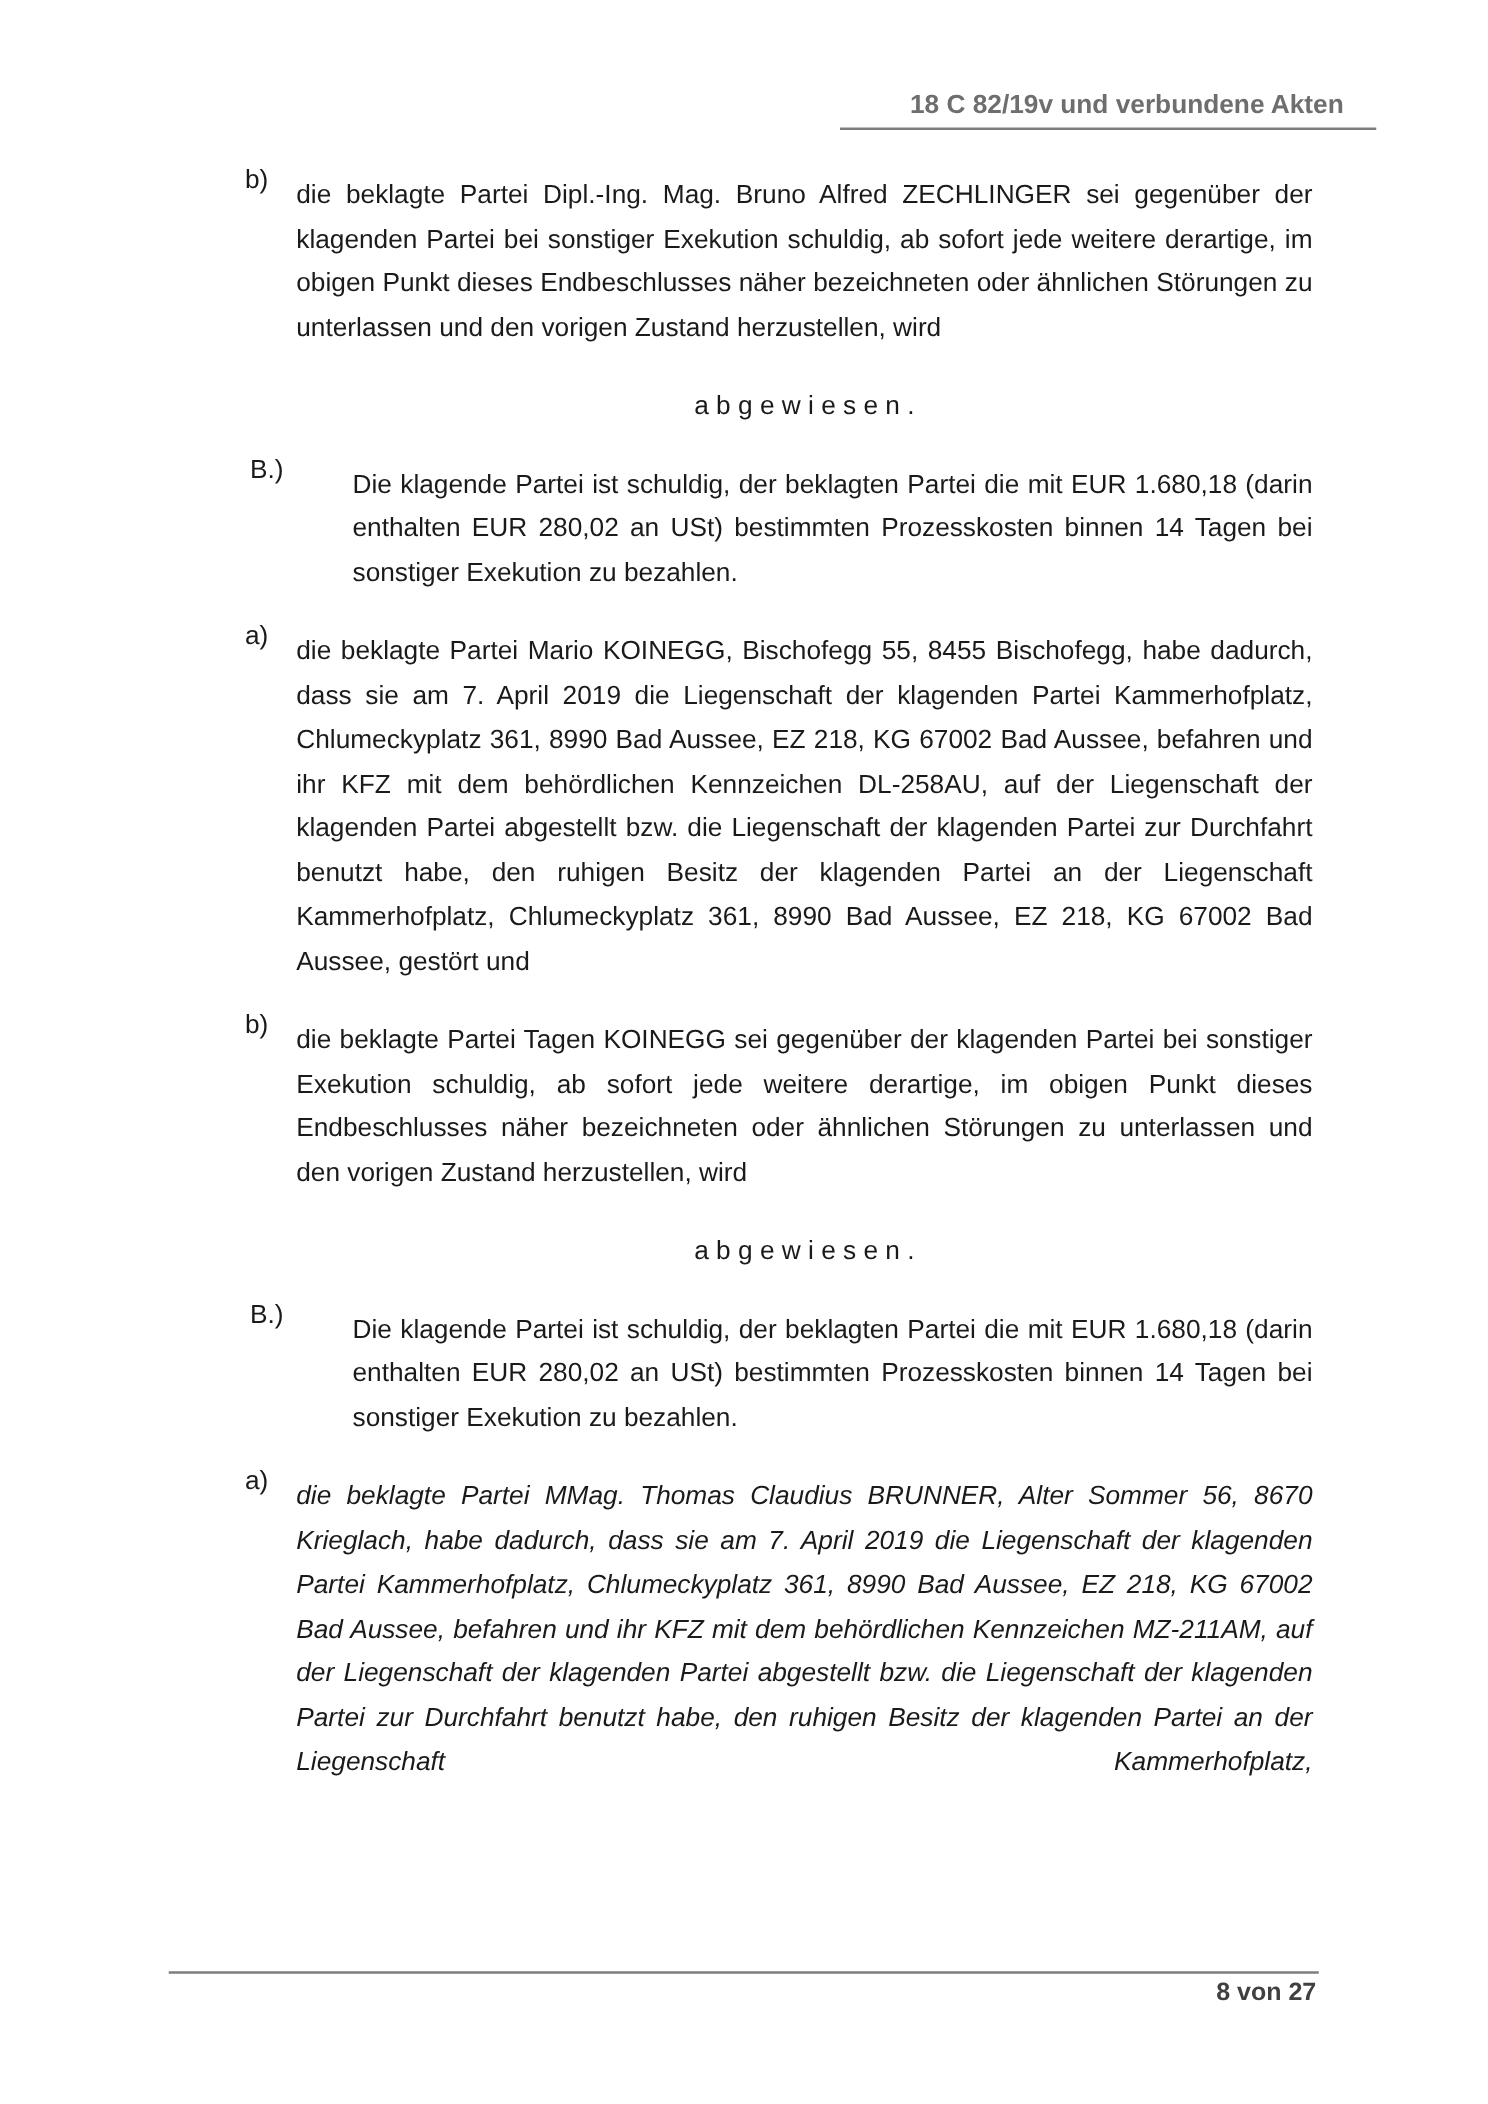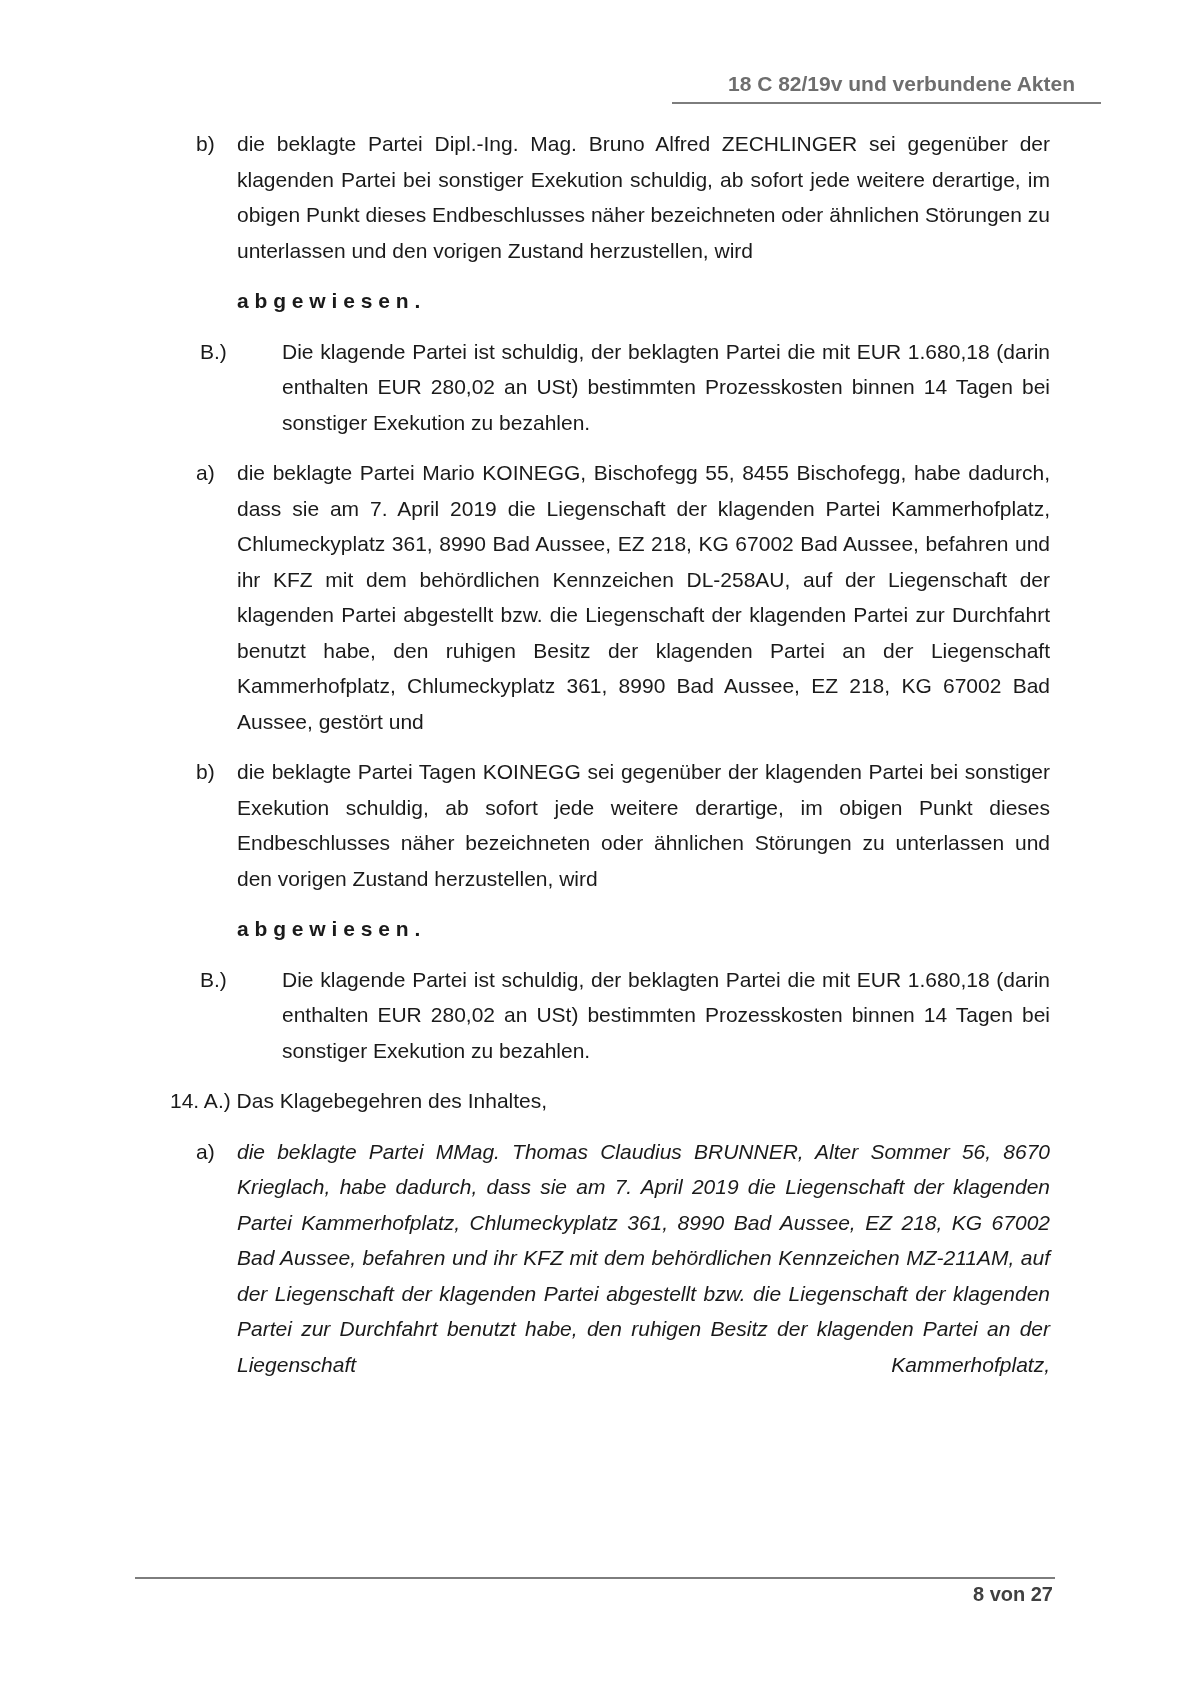--- a/index.html
+++ b/index.html
@@ -29,31 +29,32 @@
   
   .doc-content {
     position: absolute;
     top: 126px;
     left: 163px;
     width: 887px;
     font-size: 21px;
     line-height: 35.5px;
   }
   .para { display: flex; margin: 0 0 15px 0; }
-  .para .text { flex: 1 1 auto; text-align: justify; }
+  .para .text { flex: 1 1 auto; text-align: justify; margin-top: 12px; }
   .para .label { flex: 0 0 auto; }
   .list-ab { padding-left: 33px; }
   .list-ab .label { width: 41px; }
   .list-B { padding-left: 37px; }
   .list-B .label { width: 82px; }
   .heading { padding-left: 7px; }
   .heading .text { text-align: left; }
   .verdict { padding-left: 74px; }
   .verdict .text {
-    font-weight: bold;
+    text-align: center;
+    font-weight: normal;
   }
   .justify-last .text { text-align-last: justify; font-style: italic; }
   
   .footer-rule {
     position: absolute;
     top: 1577px;
     left: 135px;
     right: 135px;
     border-top: 2px solid #7d7d7d;
     height: 0;
@@ -105,23 +106,20 @@
 
     <div class="para verdict">
       <span class="text">a b g e w i e s e n .</span>
     </div>
 
     <div class="para list-B">
       <span class="label">B.)</span>
       <span class="text">Die klagende Partei ist schuldig, der beklagten Partei die mit EUR 1.680,18 (darin enthalten EUR 280,02 an USt) bestimmten Prozesskosten binnen 14 Tagen bei sonstiger Exekution zu bezahlen.</span>
     </div>
 
-    <div class="para heading">
-      <span class="text">14. A.) Das Klagebegehren des Inhaltes,</span>
-    </div>
 
     <div class="para list-ab justify-last">
       <span class="label">a)</span>
       <span class="text">die beklagte Partei MMag. Thomas Claudius BRUNNER, Alter Sommer 56, 8670 Krieglach, habe dadurch, dass sie am 7. April 2019 die Liegenschaft der klagenden Partei Kammerhofplatz, Chlumeckyplatz 361, 8990 Bad Aussee, EZ 218, KG 67002 Bad Aussee, befahren und ihr KFZ mit dem behördlichen Kennzeichen MZ-211AM, auf der Liegenschaft der klagenden Partei abgestellt bzw. die Liegenschaft der klagenden Partei zur Durchfahrt benutzt habe, den ruhigen Besitz der klagenden Partei an der Liegenschaft Kammerhofplatz,</span>
     </div>
 
   </section>
 
   <div class="footer-rule"></div>
 

